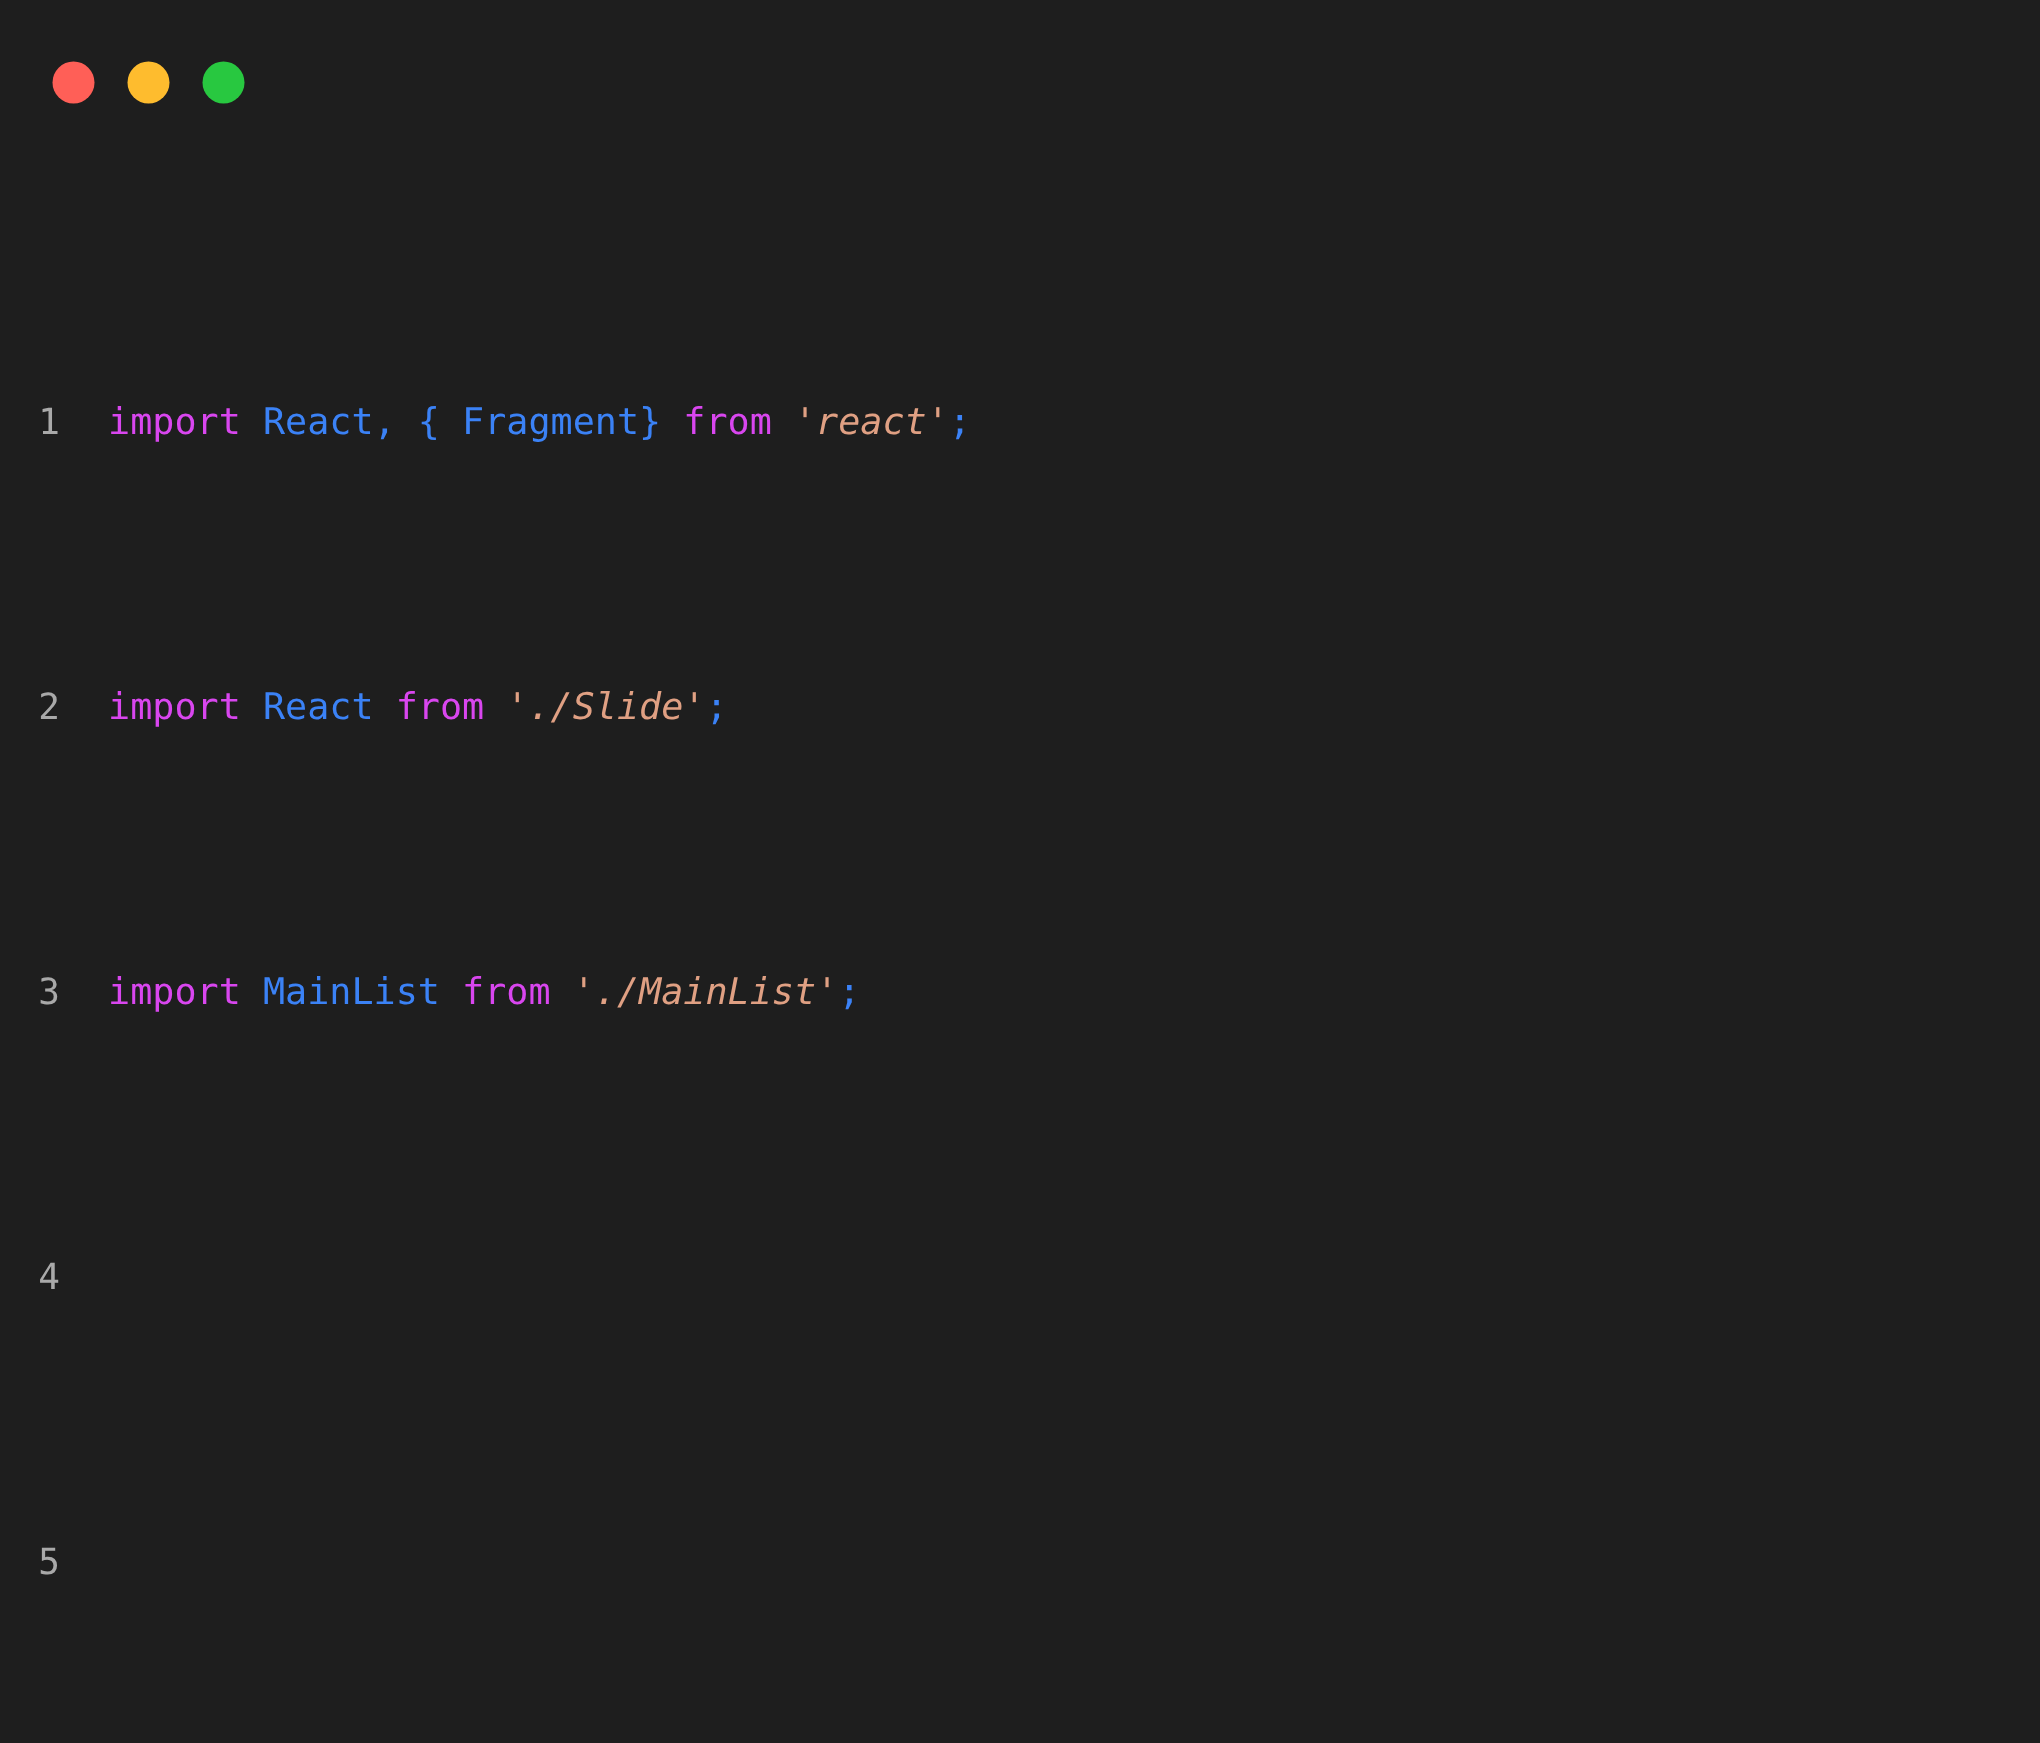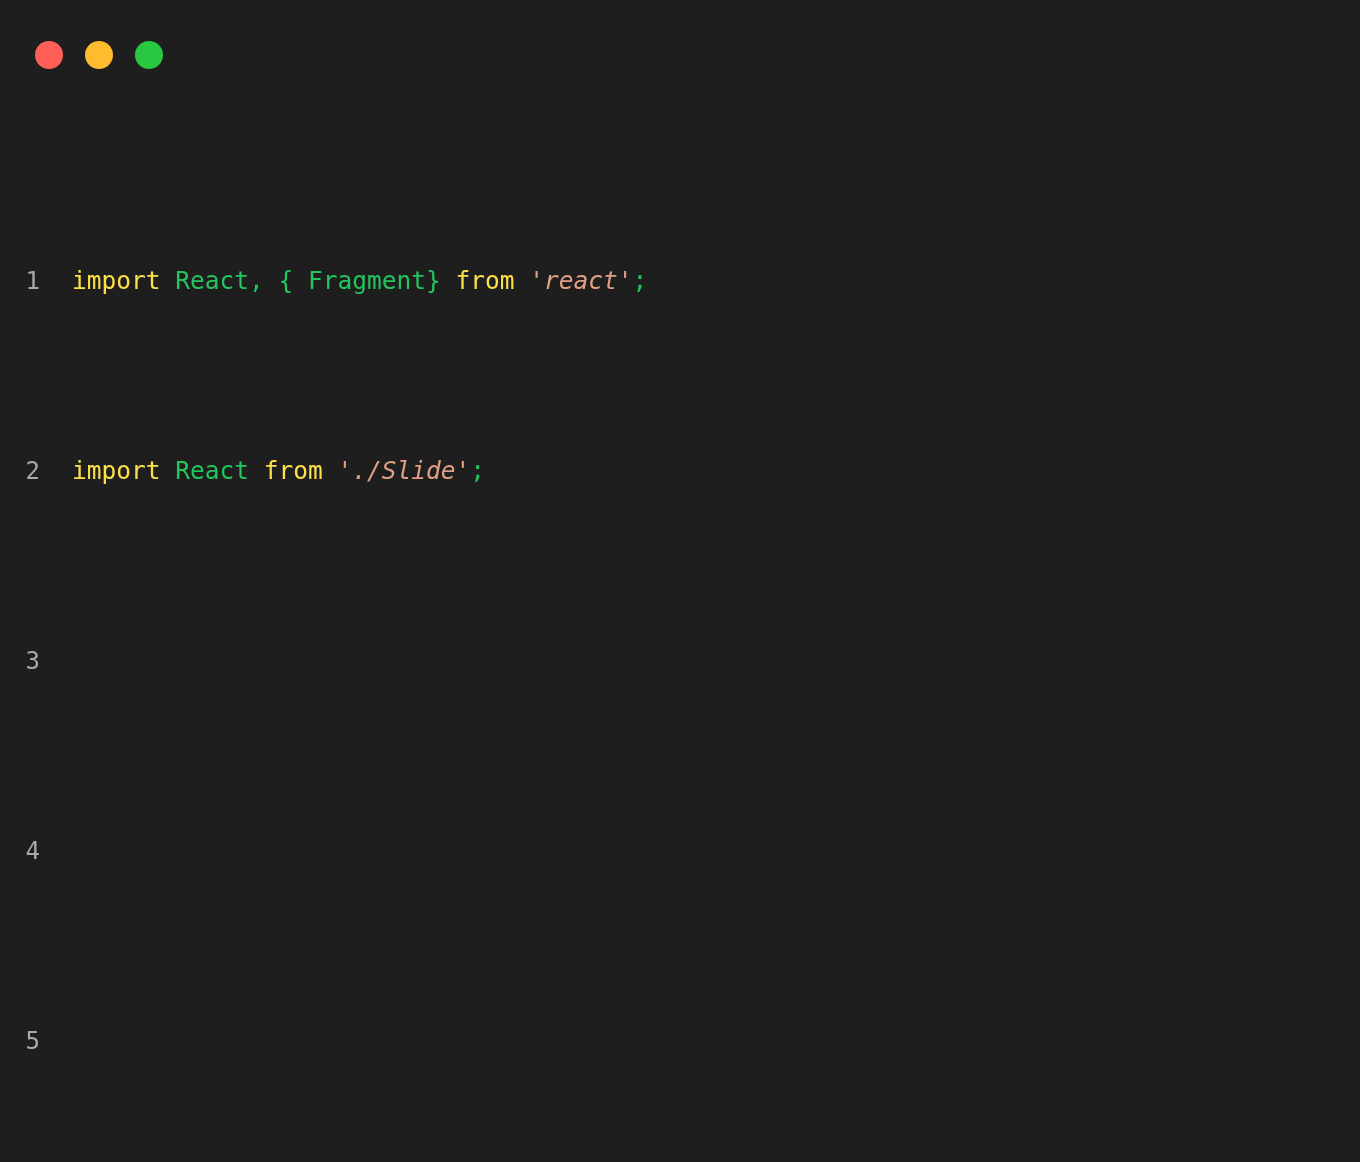--- a/index.html
+++ b/index.html
@@ -60,23 +60,23 @@
     box-sizing: border-box;
     font-size: 24px;
     user-select: none;
   }
   .lt {
     white-space: pre;
     color: #e8e8e8;
   }
 
   
-  .kw   { color: #fde047; }   
+  .kw   { color: #d946ef; }   
   .str  { color: #e0a083; font-style: italic; }   
-  .pln  { color: #22c55e; }   
+  .pln  { color: #3b82f6; }   
 </style>
 </head>
 <body>
 
 <div id="code-window">
 
   <div id="titlebar">
     <span class="dot" style="background:#ff5f57"></span>
     <span class="dot" style="background:#febc2e"></span>
     <span class="dot" style="background:#28c840"></span>
@@ -92,20 +92,21 @@
 
     
     <div class="code-line">
       <span class="ln">2</span>
       <span class="lt"><span class="kw">import</span><span class="pln"> React </span><span class="kw">from</span><span class="pln"> </span><span class="str">'./Slide'</span><span class="pln">;</span></span>
     </div>
 
     
     <div class="code-line">
       <span class="ln">3</span>
+      <span class="lt"><span class="kw">import</span><span class="pln"> MainList </span><span class="kw">from</span><span class="pln"> </span><span class="str">'./MainList'</span><span class="pln">;</span></span>
     </div>
 
     
     <div class="code-line">
       <span class="ln">4</span>
     </div>
 
     
     <div class="code-line">
       <span class="ln">5</span>

